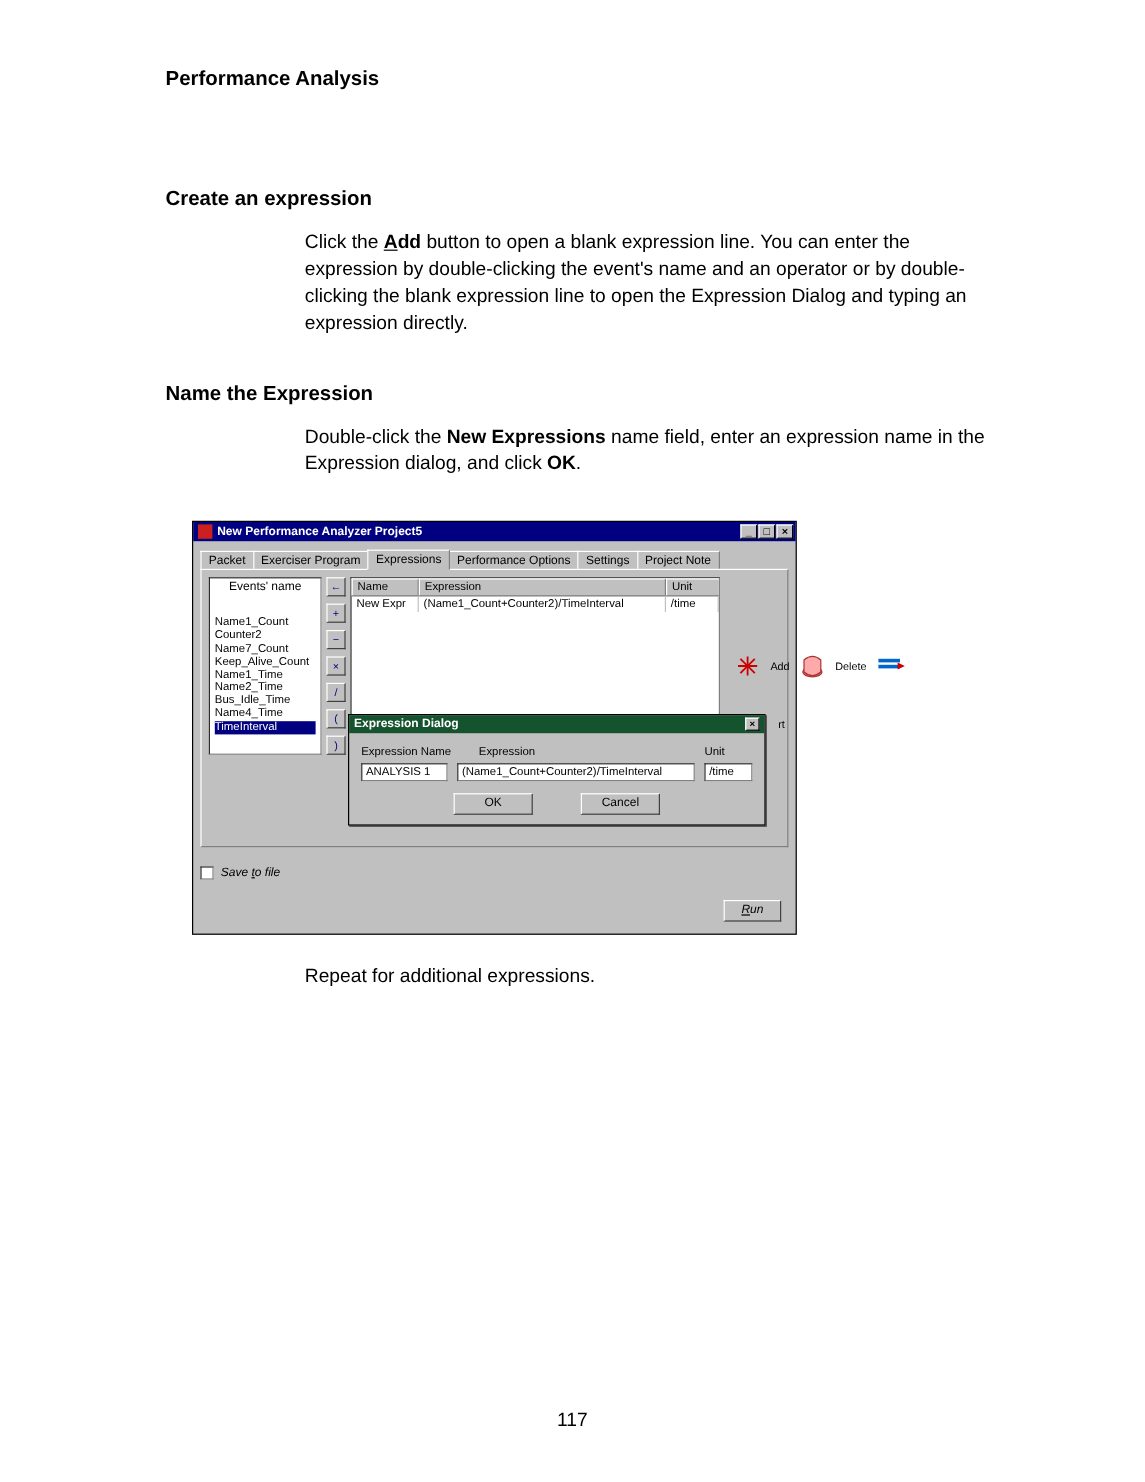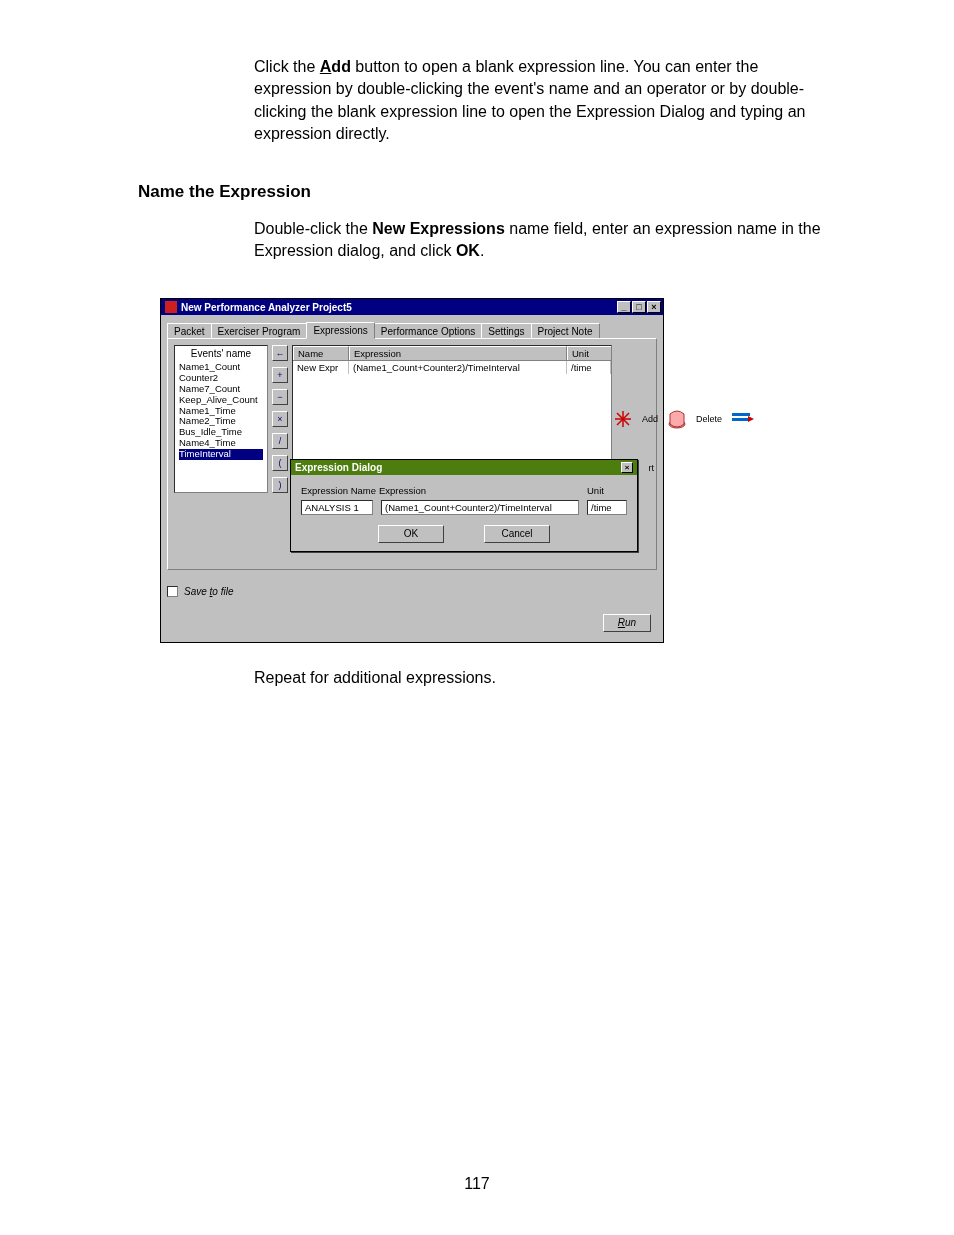--- a/index.html
+++ b/index.html
@@ -71,32 +71,32 @@
     .main-layout { display: flex; gap: 4px; }
     .events-box {
       width: 94px;
       background: #fff;
       border: 1px inset #808080;
       padding: 2px 4px;
       font-size: 9.5px;
       color: #000;
       line-height: 1.15;
     }
-    .events-title { text-align: center; font-size: 10px; margin-bottom: 2px; }
+    .events-title { text-align: center; font-size: 10px; margin-bottom: 18px; }
     .events-list div { white-space: nowrap; }
     .selected-item { background: #000080; color: #fff; }
     .vbuttons { display: flex; flex-direction: column; gap: 6px; width: 16px; }
     .vbtn {
       width: 16px; height: 16px; background: #c0c0c0;
       border-top: 1px solid #fff; border-left: 1px solid #fff;
       border-right: 1px solid #404040; border-bottom: 1px solid #404040;
       font-size: 9px; text-align: center; line-height: 14px;
       color: #000080;
     }
-    .grid-area { flex: 1; display: flex; gap: 0; }
+    .grid-area { flex: 1; display: flex; gap: 12px; }
     .grid {
       flex: 1;
       background: #fff;
       border: 1px inset #808080;
       font-size: 9.5px;
     }
     .grid-header { display: flex; background: #c0c0c0; border-bottom: 1px solid #808080; }
     .gh { padding: 1px 4px; border-right: 1px solid #808080; border-top: 1px solid #fff; border-left: 1px solid #fff; }
     .gh-name { width: 56px; }
     .gh-expr { flex: 1; }
@@ -115,26 +115,26 @@
     .expr-dialog {
       position: absolute;
       left: 122px; top: 120px;
       width: 348px;
       background: #c0c0c0;
       border: 1px solid #000;
       box-shadow: 1px 1px 0 #404040;
       font-size: 10px;
     }
     .expr-titlebar {
-      background: #4d7c0f; color: #fff; font-weight: bold;
+      background: #14532d; color: #fff; font-weight: bold;
       padding: 2px 4px; display: flex; justify-content: space-between; align-items: center;
       height: 15px; font-size: 10px;
     }
     .expr-body { padding: 10px 10px 8px 10px; }
-    .expr-row { display: flex; gap: 0; margin-bottom: 4px; justify-content: space-between; }
+    .expr-row { display: flex; gap: 20px; margin-bottom: 4px; justify-content: space-between; }
     .expr-lbl { font-size: 9.5px; }
     .expr-inputs { display: flex; gap: 8px; }
     .expr-field {
       background: #fff; border: 1px inset #808080; padding: 1px 3px; font-size: 9.5px; height: 15px;
     }
     .btnbar { display: flex; justify-content: center; gap: 40px; margin-top: 10px; }
     .stdbtn {
       width: 66px; height: 18px;
       background: #c0c0c0;
       border-top: 1px solid #fff; border-left: 1px solid #fff;
@@ -163,21 +163,23 @@
       border-top:1px solid #fff;border-left:1px solid #fff;border-right:1px solid #404040;border-bottom:1px solid #404040;
       font-size: 10px; text-align: center; line-height: 16px;
     }
     .u { text-decoration: underline; }
     .tiny-partial { position:absolute; right:2px; top:124px; font-size:9px; color:#000; }
   </style>
 </head>
 <body>
 
 <div class="page">
-
+  <div class="h1">Performance Analysis</div>
+
+  <div class="h2">Create an expression</div>
   <p class="body-text">
     <span>Click the </span><b><span class="u">A</span><span>dd</span></b><span> button to open a blank expression line. You can enter the expression by double-clicking the event's name and an operator or by double-clicking the blank expression line to open the Expression Dialog and typing an expression directly.</span>
   </p>
 
   <div class="h2">Name the Expression</div>
   <p class="body-text">
     <span>Double-click the </span><b>New Expressions</b><span> name field, enter an expression name in the Expression dialog, and click </span><b>OK</b><span>.</span>
   </p>
 
   <div class="win">

